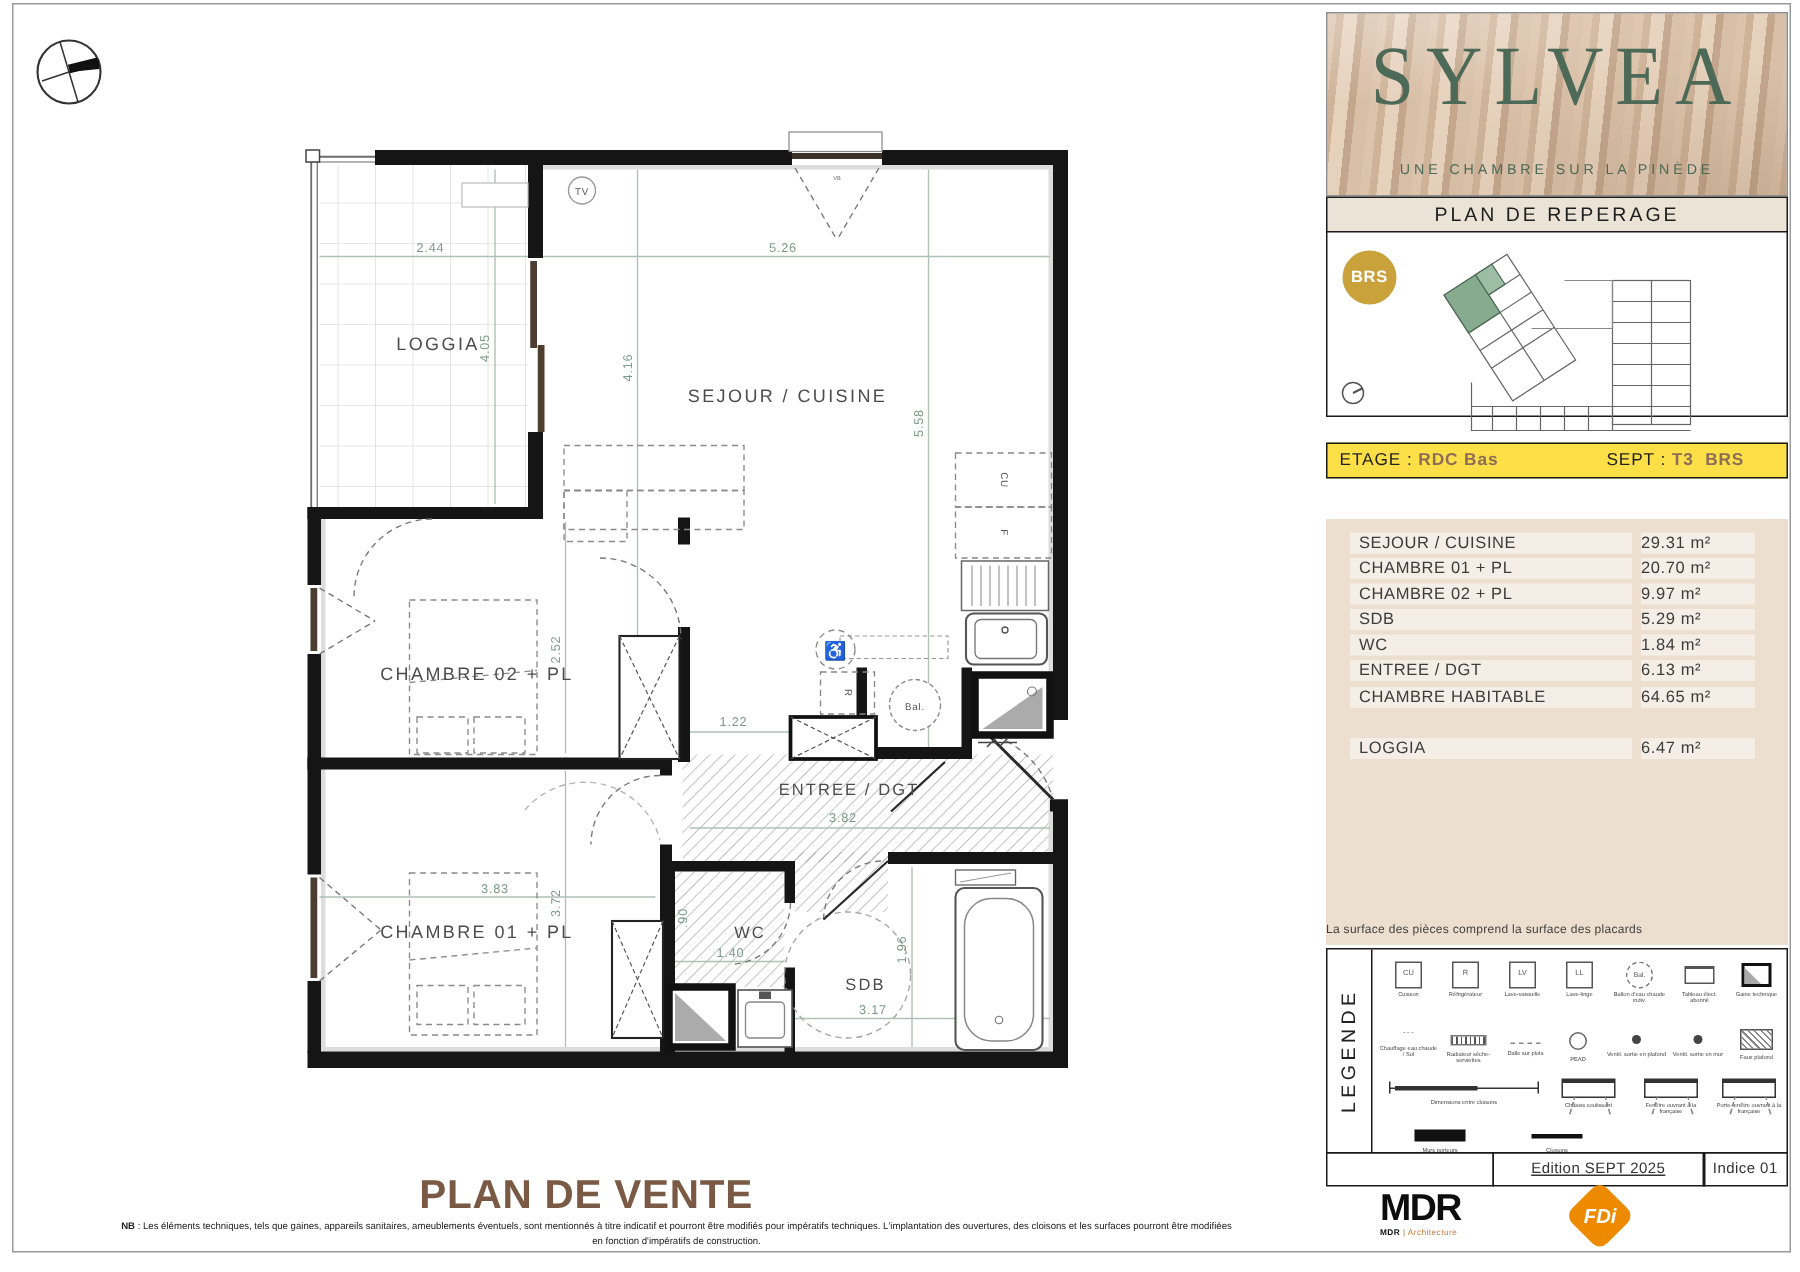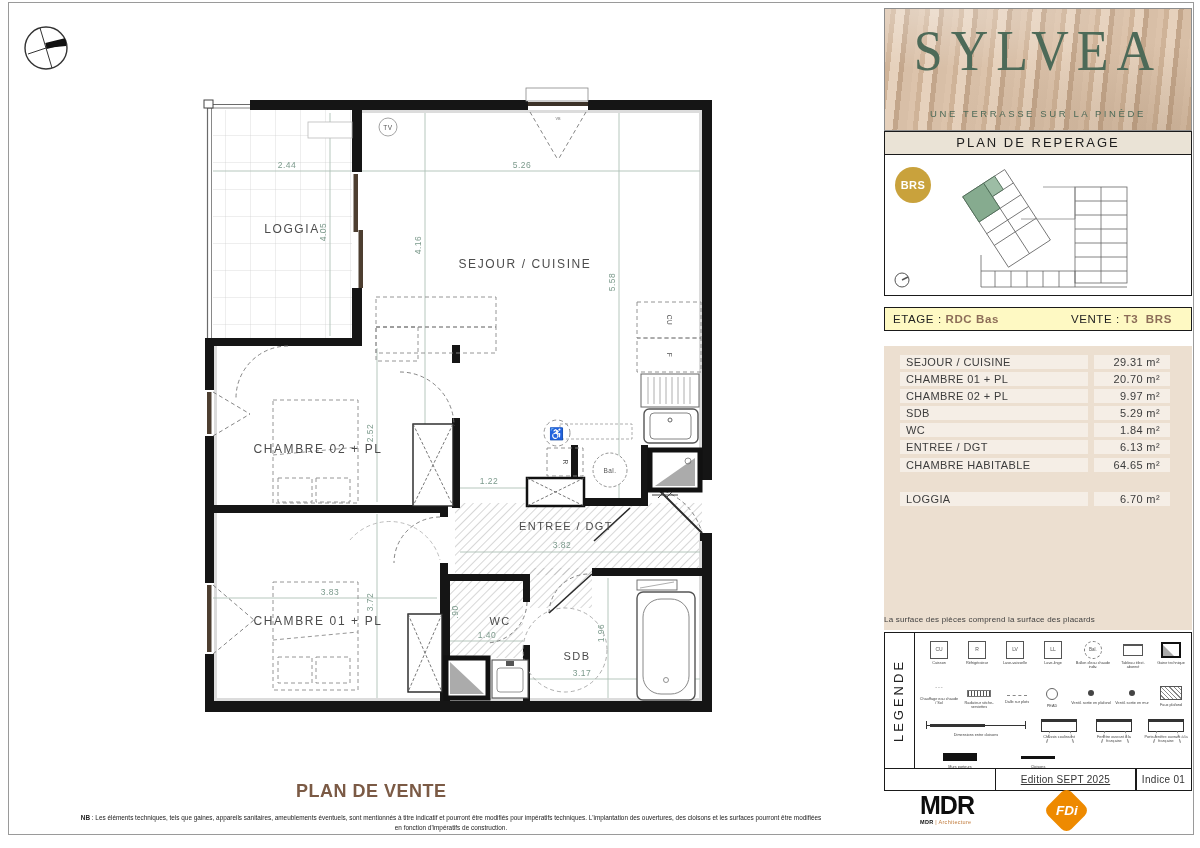--- a/index.html
+++ b/index.html
@@ -8,56 +8,56 @@
   .abs{position:absolute;}
   #frame{left:8px;top:2px;width:1184px;height:831px;border:1px solid #9a9a9a;}
 
   
   .room-label{font-size:12px;letter-spacing:1.6px;fill:#4c4c4c;}
   .room-label-sm{font-size:11px;letter-spacing:1.4px;fill:#4c4c4c;}
   .dim{font-size:8.5px;letter-spacing:.5px;fill:#7c9a8c;}
   .tinytxt{font-size:3.8px;fill:#777;}
   .symtxt{font-size:6.5px;fill:#555;letter-spacing:.5px;}
 
-  #plan-title{left:296px;top:781px;width:230px;text-align:left;
-      font-size:18px;font-weight:bold;color:#7b5a45;letter-spacing:.5px;}
+  #plan-title{left:272px;top:781px;width:230px;text-align:right;
+      font-size:27px;font-weight:bold;color:#7b5a45;letter-spacing:.5px;}
   #nb-note{left:28px;top:813px;width:846px;text-align:center;font-size:6.4px;
       line-height:1.5;color:#222;}
 
   
   .sb{left:884px;width:308px;box-sizing:border-box;}
   #wood{top:8px;height:123px;border:1px solid #8d8d8d;
       background:
         radial-gradient(130% 90% at 15% 0%,rgba(255,255,255,.30),rgba(255,255,255,0) 55%),
         radial-gradient(120% 120% at 90% 100%,rgba(120,90,60,.18),rgba(0,0,0,0) 60%),
         repeating-linear-gradient(96deg,#dcc3ab 0 6px,#cfb398 6px 11px,#e6d1bc 11px 20px,#c3a68b 20px 25px,#d8bfa7 25px 34px);}
   #brand-name{top:22px;left:884px;width:308px;text-align:center;
       font-family:"Liberation Serif",serif;font-weight:400;font-size:52px;color:#4d6a58;
       letter-spacing:8px;transform:scaleY(1.08);}
   #brand-tagline{top:108px;left:884px;width:308px;text-align:center;font-size:9.5px;
       letter-spacing:2.6px;color:#4d6a58;}
   #rep-title{top:131px;height:28px;background:#eae3d6;border:1.5px solid #1a1a1a;
       text-align:center;line-height:22px;font-size:13px;letter-spacing:2px;color:#1d1d1d;}
-  #rep-box{top:154px;height:142px;background:#fff;border:1.5px solid #1a1a1a;}
+  #rep-box{top:154px;height:124px;background:#fff;border:1.5px solid #1a1a1a;}
   #brs-badge{left:10px;top:12px;width:36px;height:36px;border-radius:50%;background:#c9a23c;
       color:#fff;font-weight:bold;font-size:11px;letter-spacing:.5px;
       display:flex;align-items:center;justify-content:center;}
-  #info1{top:307px;height:24px;background:#fef9c3;border:1.5px solid #1a1a1a;font-size:11.5px;
+  #info1{top:295px;height:24px;background:#fde047;border:1.5px solid #1a1a1a;font-size:11.5px;
       display:flex;align-items:center;letter-spacing:.6px;}
   #info2{top:318px;height:24px;background:#fff;border:1.5px solid #1a1a1a;font-size:11.5px;
       display:flex;align-items:center;letter-spacing:.6px;}
   .accent{color:#8c6d58;font-weight:bold;white-space:pre;}
   .info-label{white-space:pre;}
   #surf-panel{top:346px;height:284px;background:#ecdfd0;}
   .srow{position:absolute;left:16px;width:276px;height:14px;display:flex;font-size:11px;
       letter-spacing:.4px;color:#3c3c3c;}
   .srow .lab{width:188px;background:#f5eee6;padding:1px 0 0 6px;box-sizing:border-box;
       overflow:hidden;white-space:nowrap;}
   .srow .val{width:76px;margin-left:6px;background:#f5eee6;padding:1px 10px 0 0;
-      box-sizing:border-box;text-align:right;}
+      box-sizing:border-box;text-align:left;}
   #surf-note{position:absolute;left:0;bottom:6px;width:100%;text-align:left;
       font-size:8px;color:#3f3f3f;letter-spacing:.2px;}
   #legend-box{top:632px;height:137px;background:#fff;border:1.5px solid #1a1a1a;}
   #legend-title{position:absolute;left:-1px;top:0;width:30px;height:100%;
       border-right:1px solid #1a1a1a;display:flex;align-items:center;justify-content:center;}
   #legend-title span{transform:rotate(-90deg);font-size:13px;letter-spacing:3px;color:#222;}
   .lcell{position:absolute;text-align:center;font-size:3.8px;color:#444;line-height:1.15;}
   .lbox{width:16px;height:16px;border:.8px solid #555;margin:0 auto 2px;font-size:5px;
       color:#555;display:flex;align-items:center;justify-content:center;}
   .lcirc{width:16px;height:16px;border:.8px dashed #777;border-radius:50%;margin:0 auto 2px;
@@ -334,21 +334,21 @@
     </g>
   </svg>
 
   <div id="plan-title" class="abs">PLAN DE VENTE</div>
   <div id="nb-note" class="abs"><b>NB</b><span> : Les éléments techniques, tels que gaines, appareils sanitaires, ameublements éventuels, sont mentionnés à titre indicatif et pourront être modifiés pour impératifs techniques. L'implantation des ouvertures, des cloisons et les surfaces pourront être modifiées</span><br>
     <span>en fonction d'impératifs de construction.</span>
   </div>
 
   <div id="wood" class="abs sb"></div>
   <div id="brand-name" class="abs">SYLVEA</div>
-  <div id="brand-tagline" class="abs">UNE TERRASSE SUR LA PINÈDE</div>
+  <div id="brand-tagline" class="abs">UNE CHAMBRE SUR LA PINÈDE</div>
 
   <div id="rep-title" class="abs sb">PLAN DE REPERAGE</div>
 
   <div id="rep-box" class="abs sb">
     <div id="brs-badge" class="abs">BRS</div>
     <svg class="abs" style="left:40px;top:4px;" width="260" height="132" viewBox="0 0 260 132">
       <g fill="none" stroke="#666" stroke-width="0.8">
         <g transform="rotate(-33 85 50)">
           <rect x="52" y="14" width="50" height="84"></rect>
           <line x1="52" y1="30" x2="102" y2="30"></line>
@@ -379,21 +379,21 @@
     </svg>
     <svg class="abs" style="left:8px;bottom:6px;" width="18" height="18" viewBox="0 0 18 18">
       <circle cx="9" cy="9" r="7" fill="none" stroke="#555" stroke-width="1"></circle>
       <line x1="9" y1="9" x2="15" y2="6" stroke="#555" stroke-width="1.4"></line>
     </svg>
   </div>
 
   <div id="info1" class="abs sb">
     <span style="margin-left:8px;" class="info-label">ETAGE : </span>
     <span class="accent">RDC Bas</span>
-    <span style="margin-left:72px;" class="info-label">VENTE : </span>
+    <span style="margin-left:72px;" class="info-label">SEPT : </span>
     <span class="accent">T3  BRS</span>
   </div>
 
   <div id="surf-panel" class="abs sb">
     <div class="srow" style="top:9px;">
         <div class="lab">SEJOUR / CUISINE</div>
         <div class="val">29.31 m²</div>
       </div>
     <div class="srow" style="top:26px;">
         <div class="lab">CHAMBRE 01 + PL</div>
@@ -414,21 +414,21 @@
     <div class="srow" style="top:94px;">
         <div class="lab">ENTREE / DGT</div>
         <div class="val">6.13 m²</div>
       </div>
     <div class="srow" style="top:112px;">
         <div class="lab">CHAMBRE HABITABLE</div>
         <div class="val">64.65 m²</div>
       </div>
     <div class="srow" style="top:146px;">
         <div class="lab">LOGGIA</div>
-        <div class="val">6.70 m²</div>
+        <div class="val">6.47 m²</div>
       </div>
     <div id="surf-note">La surface des pièces comprend la surface des placards</div>
   </div>
 
   <div id="legend-box" class="abs sb">
     <div id="legend-title">
         <span>LEGENDE</span>
       </div>
 
     <div class="lcell" style="left:36px;top:8px;width:36px;"><div class="lbox">

